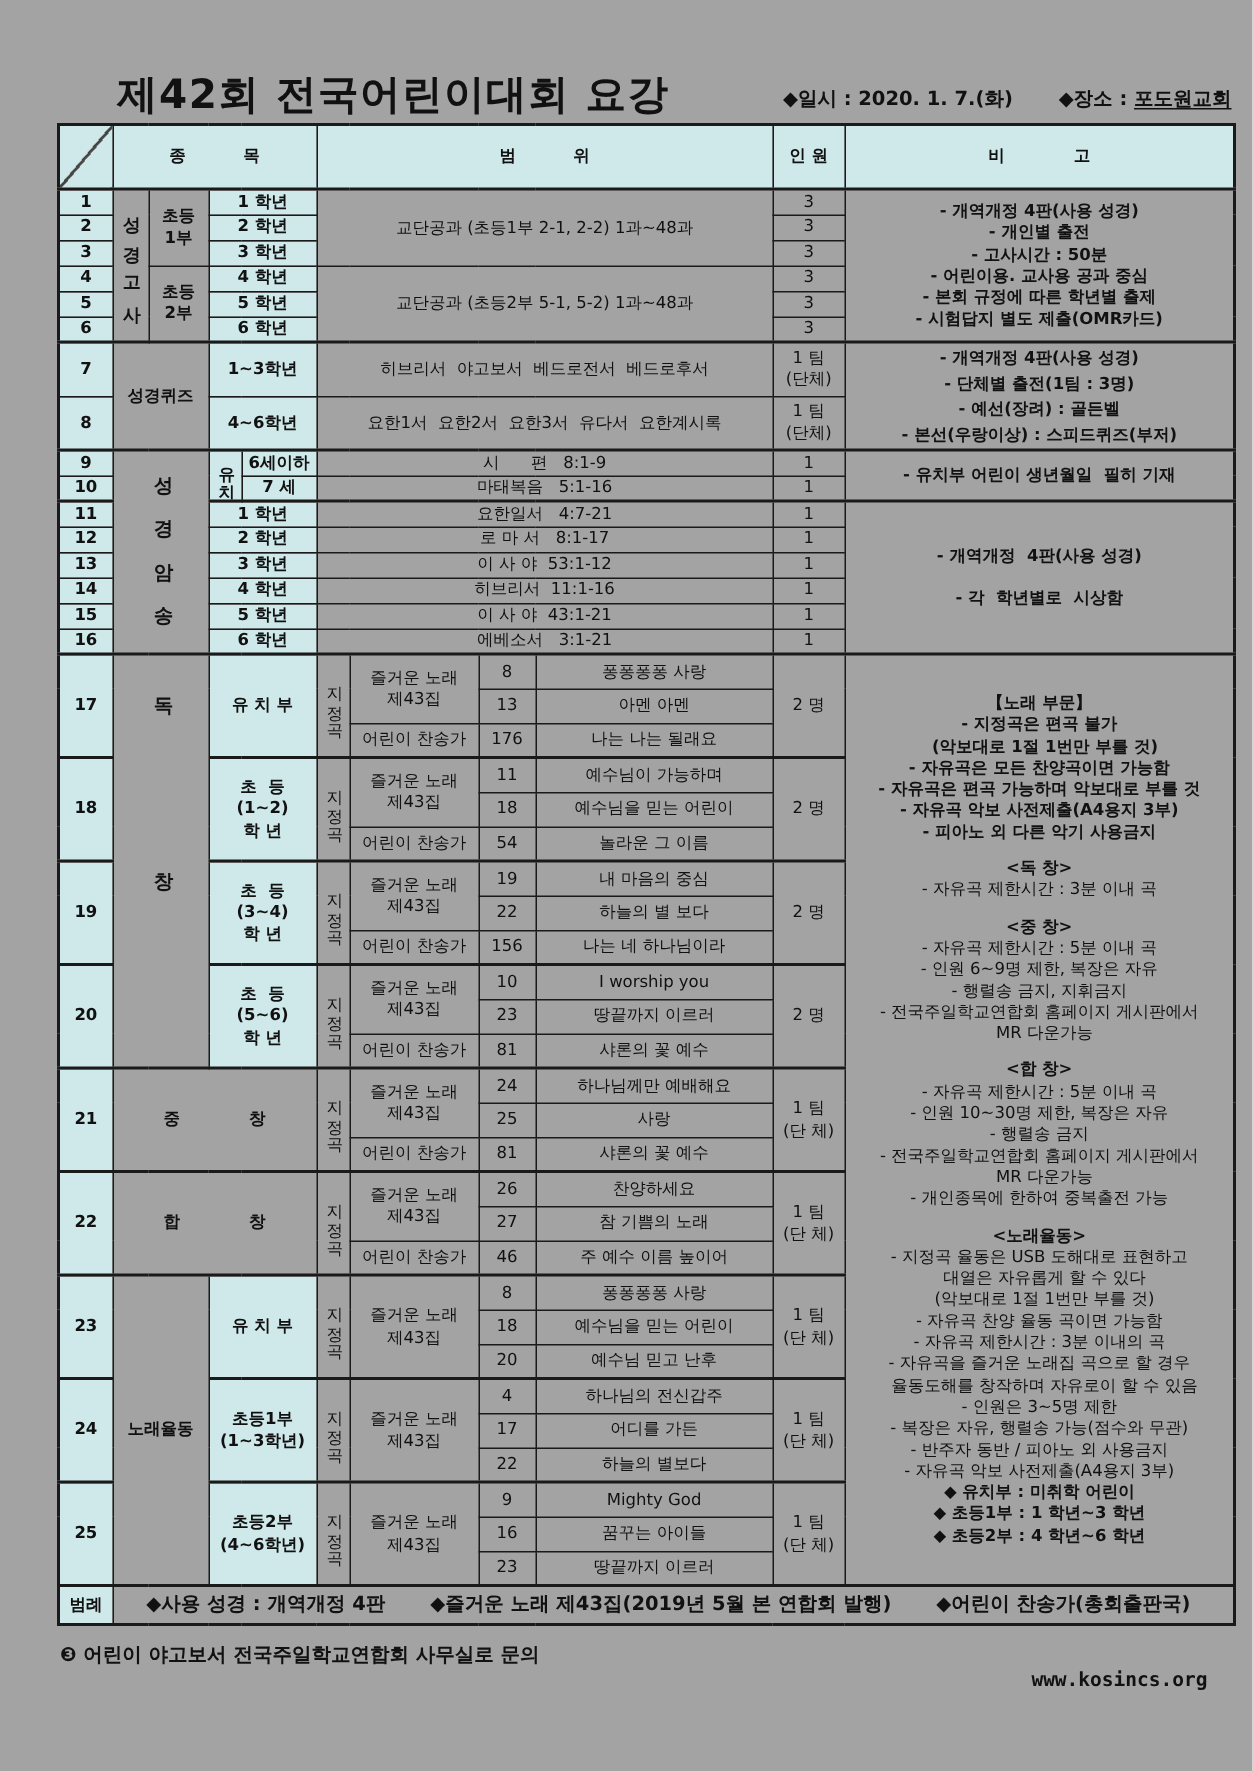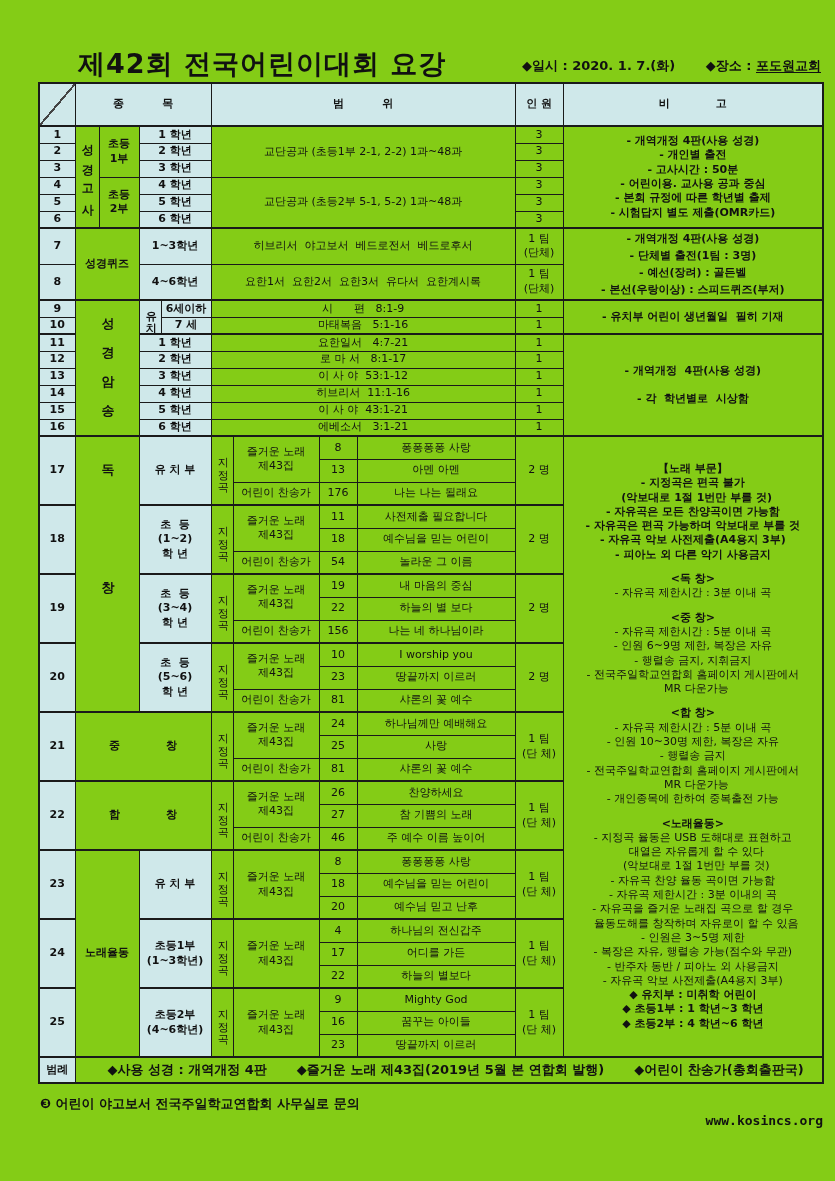--- a/index.html
+++ b/index.html
@@ -1,19 +1,19 @@
 <!DOCTYPE html>
 <html style="--cell_bg: #cfe8ea; --border: #1a1a1a; --text: #111111;"><head>
 <meta charset="utf-8">
 <style>
   :root{ --cell_bg:#cfe8ea; --border:#1a1a1a; --text:#111111; }
   *{box-sizing:border-box;}
   html,body{margin:0;padding:0;background:#ffffff;}
   body{font-family:"DejaVu Sans",sans-serif;color:var(--text,#111);}
-  .sheet{position:relative;width:835px;height:1181px;background:#84cc16;overflow:hidden;}
+  .sheet{position:relative;width:835px;height:1181px;background:#a3a3a3;overflow:hidden;}
   .titlebar{display:flex;align-items:flex-end;justify-content:space-between;margin:50px 14px 5px 78px;}
   .titlebar h1{margin:0;font-size:27px;font-weight:bold;letter-spacing:1px;line-height:1;}
   .meta{font-size:13px;font-weight:bold;white-space:nowrap;padding-bottom:2px;}
   .meta .m{margin-left:26px;}
   .meta u{text-underline-offset:2px;}
 
   table.grid{border-collapse:collapse;table-layout:fixed;width:784px;margin-left:38px;
              border:2px solid var(--border,#1a1a1a);}
   table.grid td{border:1px solid var(--border,#1a1a1a);font-size:11px;text-align:center;
                 vertical-align:middle;padding:0;overflow:hidden;line-height:1.3;}
@@ -42,24 +42,24 @@
   td.quizlab,td.dancelab{font-weight:bold;font-size:12px;}
   td.bignotes{vertical-align:top;text-align:left;padding:4px 6px;font-size:11px;line-height:15px;}
   .bn-title{font-weight:bold;}
   .bn-body{white-space:pre-wrap;}
   .bn-bold{font-weight:bold;}
   .bn-sec{margin-top:10px;}
   td.diag{background-image:linear-gradient(to bottom right,transparent calc(50% - 1px),
           #444 calc(50% - 1px),#444 calc(50% + 1px),transparent calc(50% + 1px));
           background-color:var(--cell_bg,#cfe8ea);}
   td.legend-label{font-weight:bold;font-size:12px;}
-  .legendflex{display:flex;align-items:center;gap:30px;padding-left:32px;font-size:13px;font-weight:bold;white-space:nowrap;}
+  .legendflex{display:flex;align-items:center;gap:30px;padding-left:22px;font-size:13px;font-weight:bold;white-space:nowrap;}
   .footer{position:relative;margin:7px 0 0 40px;font-size:13px;font-weight:bold;}
   .footer .fn{line-height:25px;}
-  .footer .site{position:absolute;right:12px;top:22px;font-family:"DejaVu Sans Mono",monospace;font-size:13px;}
+  .footer .site{position:absolute;right:30px;top:22px;font-family:"DejaVu Sans Mono",monospace;font-size:13px;}
 </style>
 </head>
 <body>
 
 <div class="sheet">
 
   <div class="titlebar">
     <h1>제42회  전국어린이대회 요강</h1>
     <div class="meta">
       <span class="m">◆일시 : 2020. 1. 7.(화)</span>
@@ -272,21 +272,21 @@
 
     <tr class="h23 sep">
       <td class="cy num" rowspan="3">18</td>
       <td class="cy grade" colspan="2" rowspan="3">초  등
 (1~2)
 학 년</td>
       <td class="b2l" rowspan="3"><span class="vert v-jij">지정곡</span></td>
       <td class="book" rowspan="2">즐거운 노래
 제43집</td>
       <td>11</td>
-      <td class="stitle">사전제출 필요합니다</td>
+      <td class="stitle">예수님이 가능하며</td>
       <td class="b2l count" rowspan="3">2 명</td>
     </tr>
     <tr class="h23">
       <td>18</td>
       <td class="stitle">예수님을 믿는 어린이</td>
     </tr>
     <tr class="h23">
       <td class="book">어린이 찬송가</td>
       <td>54</td>
       <td class="stitle">놀라운 그 이름</td>

